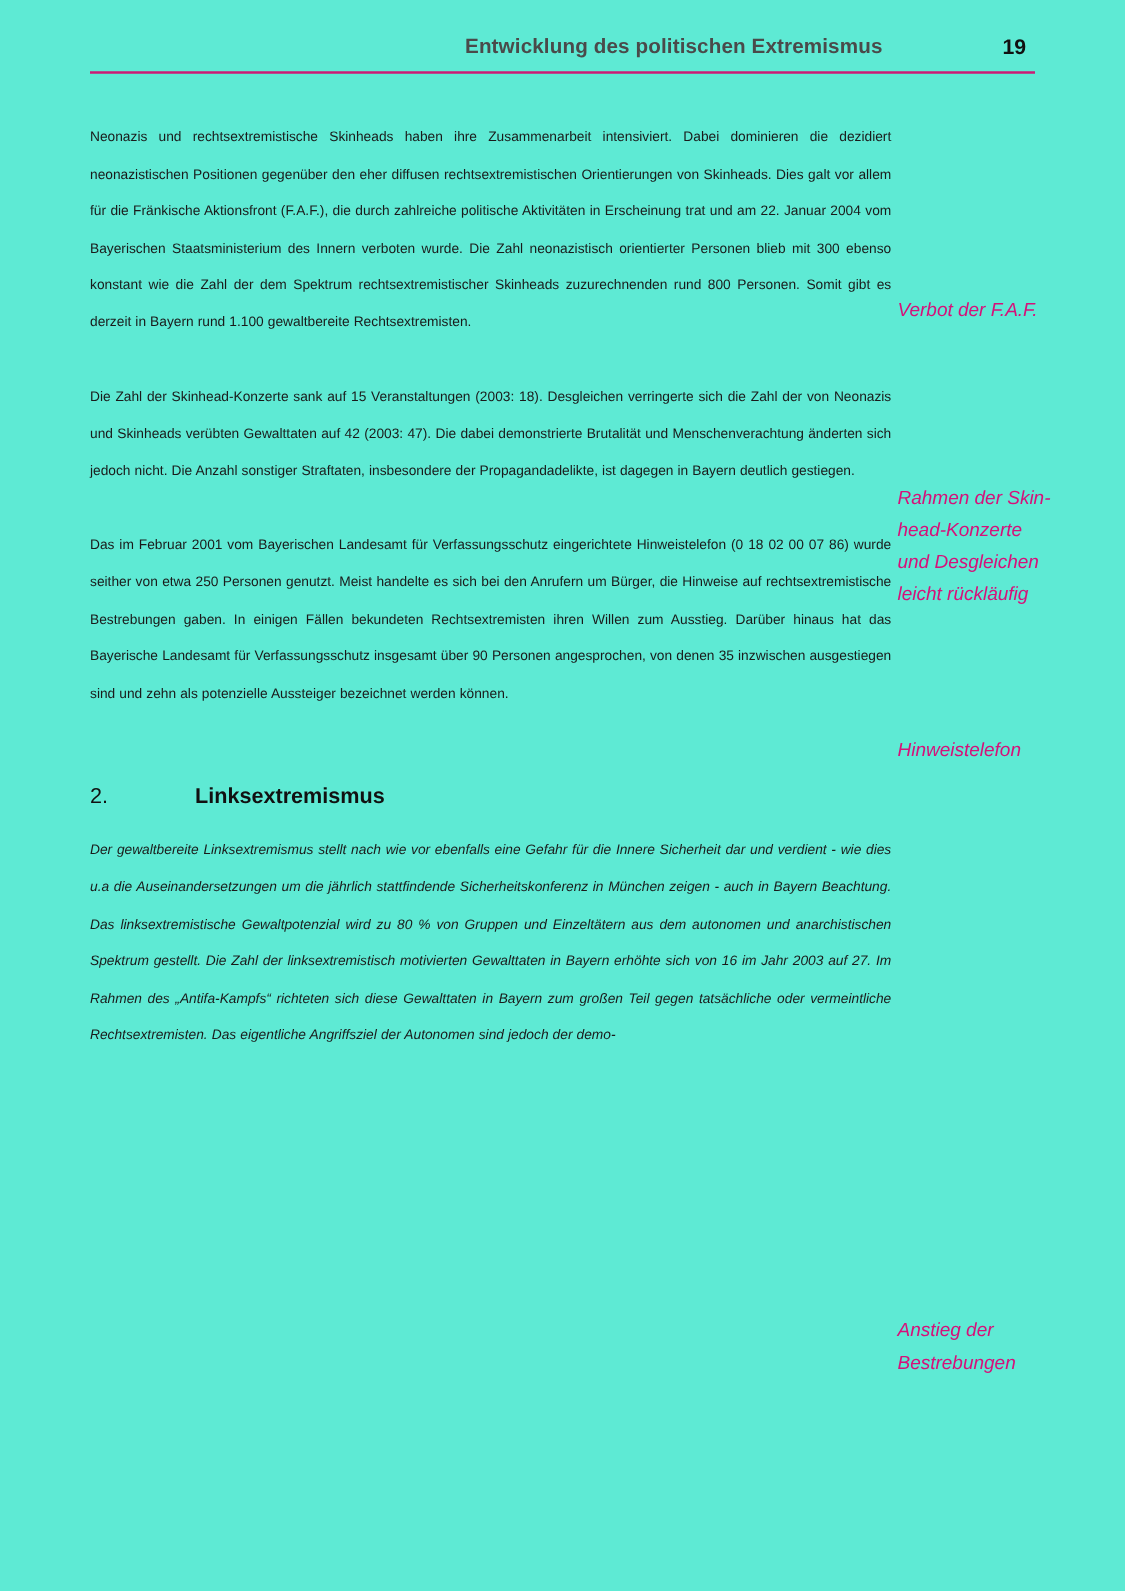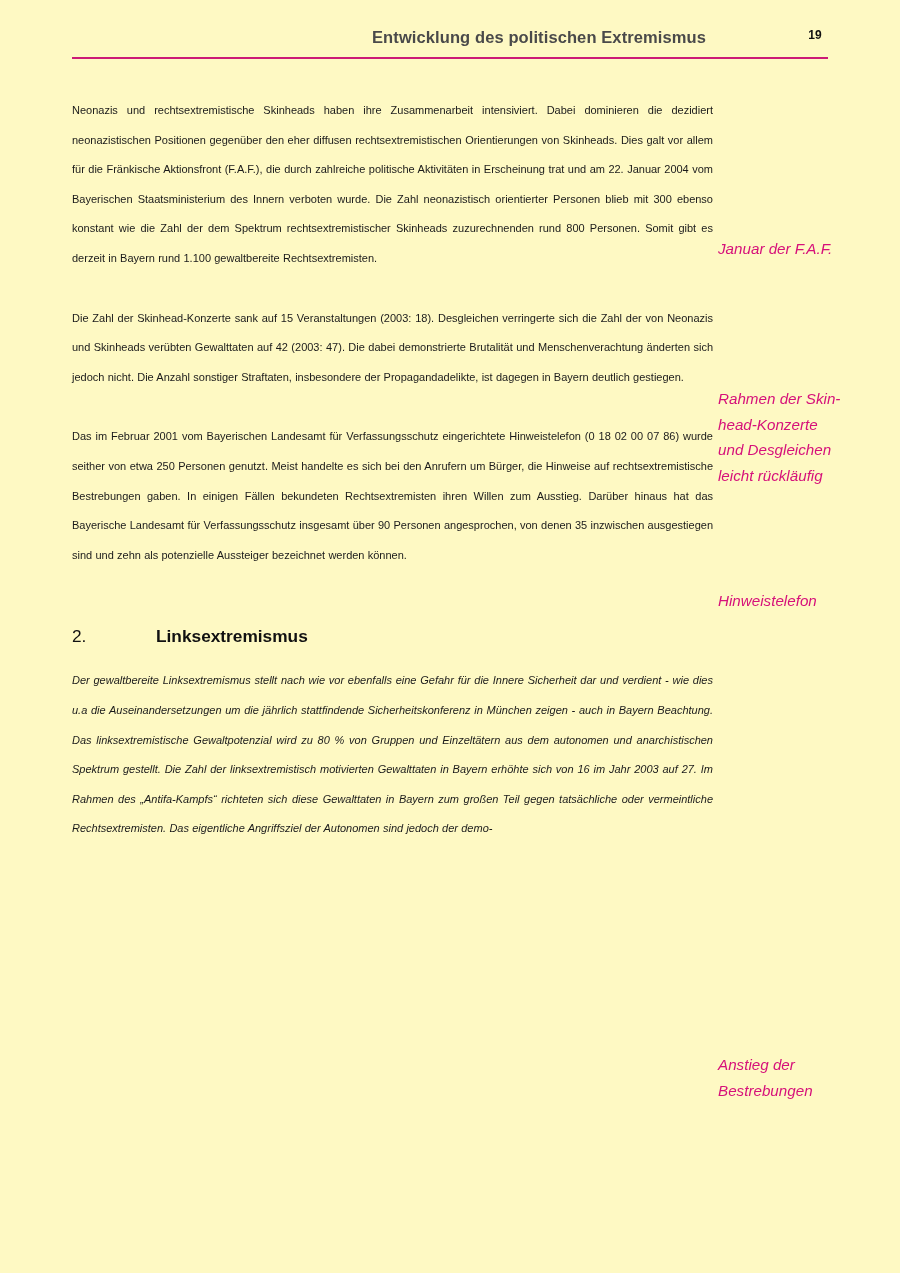--- a/index.html
+++ b/index.html
@@ -8,21 +8,21 @@
     background: #ffffff;
   }
   body {
     font-family: "Liberation Sans", sans-serif;
     color: #1a1a1a;
   }
   .page {
     position: relative;
     width: 900px;
     height: 1273px;
-    background: #fef9c3;
+    background: #5eead4;
     overflow: hidden;
     box-sizing: border-box;
   }
 
   
   .header {
     position: absolute;
     left: 72px;
     top: 28px;
     width: 756px;
@@ -32,26 +32,26 @@
     justify-content: flex-end;
   }
   .header-title {
     font-size: 16.5px;
     font-weight: bold;
     color: #4a4a4a;
     letter-spacing: 0.1px;
     white-space: nowrap;
   }
   .header-pageno {
-    font-size: 12px;
+    font-size: 17px;
     font-weight: bold;
     color: #111111;
     margin-left: 96px;
     min-width: 26px;
-    text-align: center;
+    text-align: left;
   }
   .header-rule {
     position: absolute;
     left: 72px;
     top: 57px;
     width: 756px;
     height: 1.6px;
     background: #cc1b76;
   }
 
@@ -139,21 +139,21 @@
       <span class="sec-num">2.</span>
       <span class="sec-title">Linksextremismus</span>
     </h2>
 
     <p class="para last-open">Der gewaltbereite Linksextremismus stellt nach wie vor ebenfalls eine Gefahr für die Innere Sicherheit dar und verdient - wie dies u.a die Auseinandersetzungen um die jährlich stattfindende Sicherheitskonferenz in München zeigen - auch in Bayern Beachtung. Das linksextremistische Gewaltpotenzial wird zu 80 % von Gruppen und Einzeltätern aus dem autonomen und anarchistischen Spektrum gestellt. Die Zahl der linksextremistisch motivierten Gewalttaten in Bayern erhöhte sich von 16 im Jahr 2003 auf 27. Im Rahmen des „Antifa-Kampfs“ richteten sich diese Gewalttaten in Bayern zum großen Teil gegen tatsächliche oder vermeintliche Rechtsextremisten. Das eigentliche Angriffsziel der Autonomen sind jedoch der demo-</p>
 
   </div>
 
   <div class="margin-col">
 
-    <div class="marginal" style="top:140px">Januar der F.A.F.</div>
+    <div class="marginal" style="top:140px">Verbot der F.A.F.</div>
 
     <div class="marginal" style="top:290px">
       <div>Rahmen der Skin-</div>
       <div>head-Konzerte</div>
       <div>und Desgleichen</div>
       <div>leicht rückläufig</div>
     </div>
 
     <div class="marginal" style="top:492px">Hinweistelefon</div>
 

